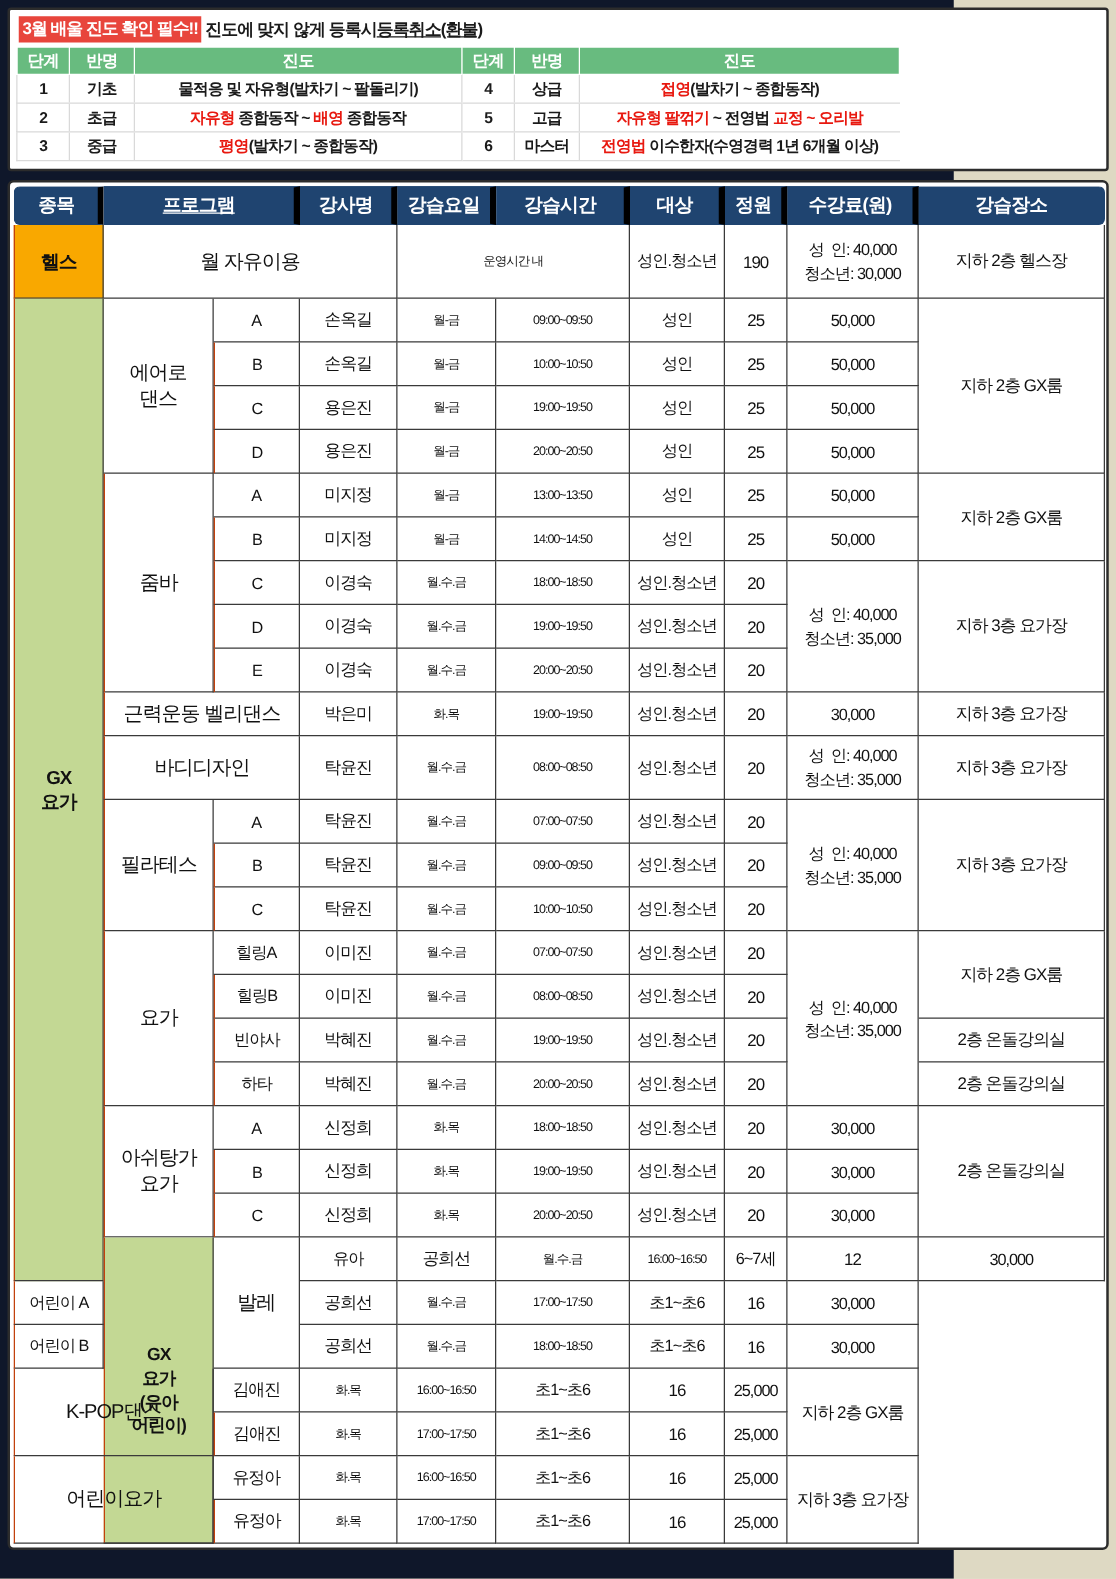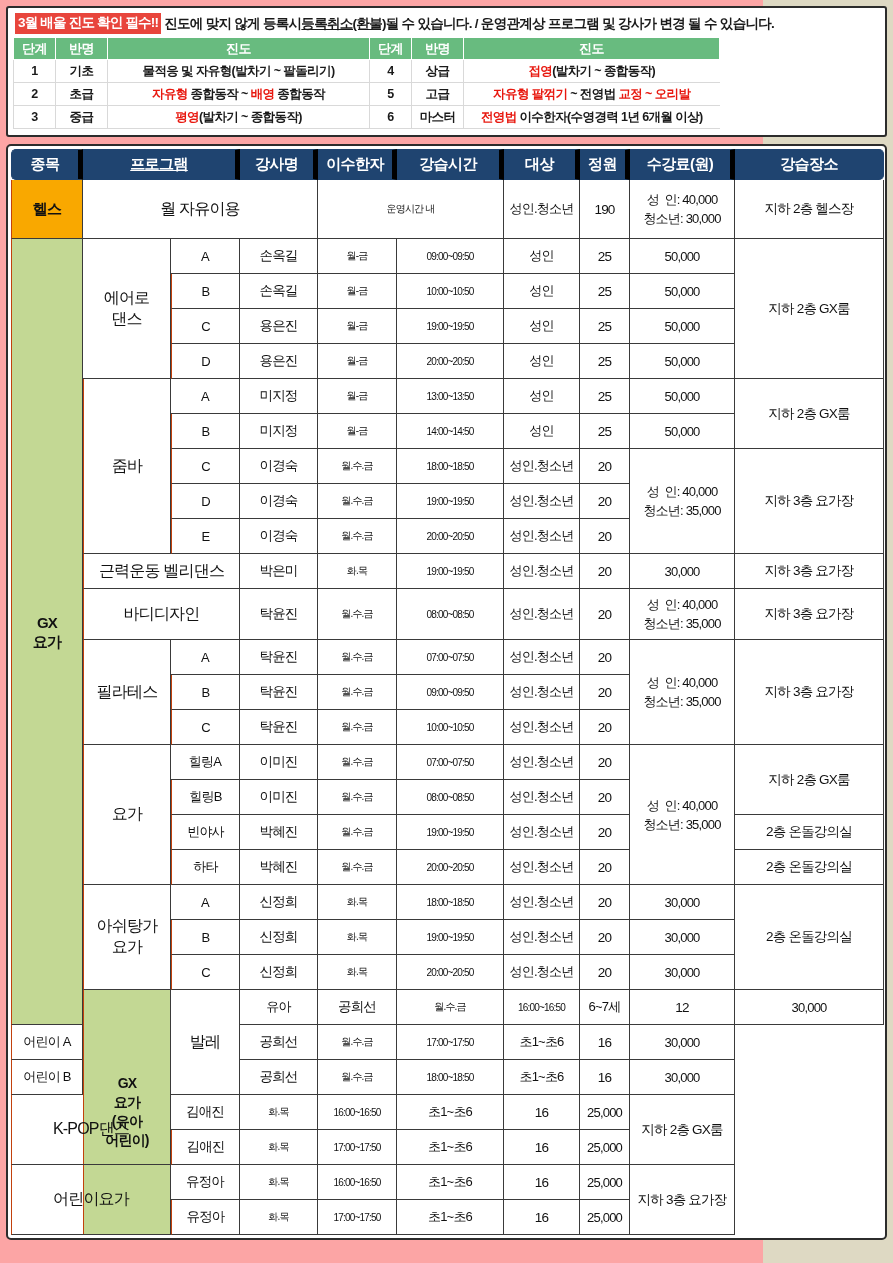--- a/index.html
+++ b/index.html
@@ -5,21 +5,21 @@
   * { box-sizing: border-box; }
   html, body {
     margin: 0; padding: 0;
     width: 893px; height: 1263px;
     background: #ded9c3;
     font-family: "Liberation Sans", "DejaVu Sans", sans-serif;
   }
   #page {
     position: relative;
     width: 763px; height: 1263px;
-    background: #fca5a5;
+    background: #0f172a;
     padding: 6px;
   }
 
   
   .notice-panel {
     position: relative;
     width: 881px;
     background: #ffffff;
     border: 2px solid #2c2c2c;
     border-radius: 3px;
@@ -184,21 +184,20 @@
 <body>
 
 <div id="page">
 
   <div class="notice-panel">
 
     <div class="banner-line">
       <span class="banner-hl">3월 배울 진도 확인 필수!!</span>
         <span>진도에 맞지 않게 등록시 </span>
         <span class="banner-ul">등록취소(환불)</span>
-        <span> 될 수 있습니다. / 운영관계상 프로그램 및 강사가 변경 될 수 있습니다.</span>
     </div>
 
     <div class="lower-row">
 
       <table class="swim">
         <colgroup>
           <col style="width:42px">
             <col style="width:52px">
             <col style="width:262px">
           <col style="width:42px">
@@ -259,21 +258,21 @@
         <col style="width:76px">
           <col style="width:50px">
           <col style="width:105px">
         <col style="width:149px">
       </colgroup>
       <thead>
         <tr>
           <th>종목</th>
           <th colspan="2" class="th-ul">프로그램</th>
           <th>강사명</th>
-          <th>이수한자</th>
+          <th>강습요일</th>
           <th>강습시간</th>
           <th>대상</th>
           <th>정원</th>
           <th>수강료(원)</th>
           <th>강습장소</th>
         </tr>
       </thead>
       <tbody>
 
         <tr class="row-health">

